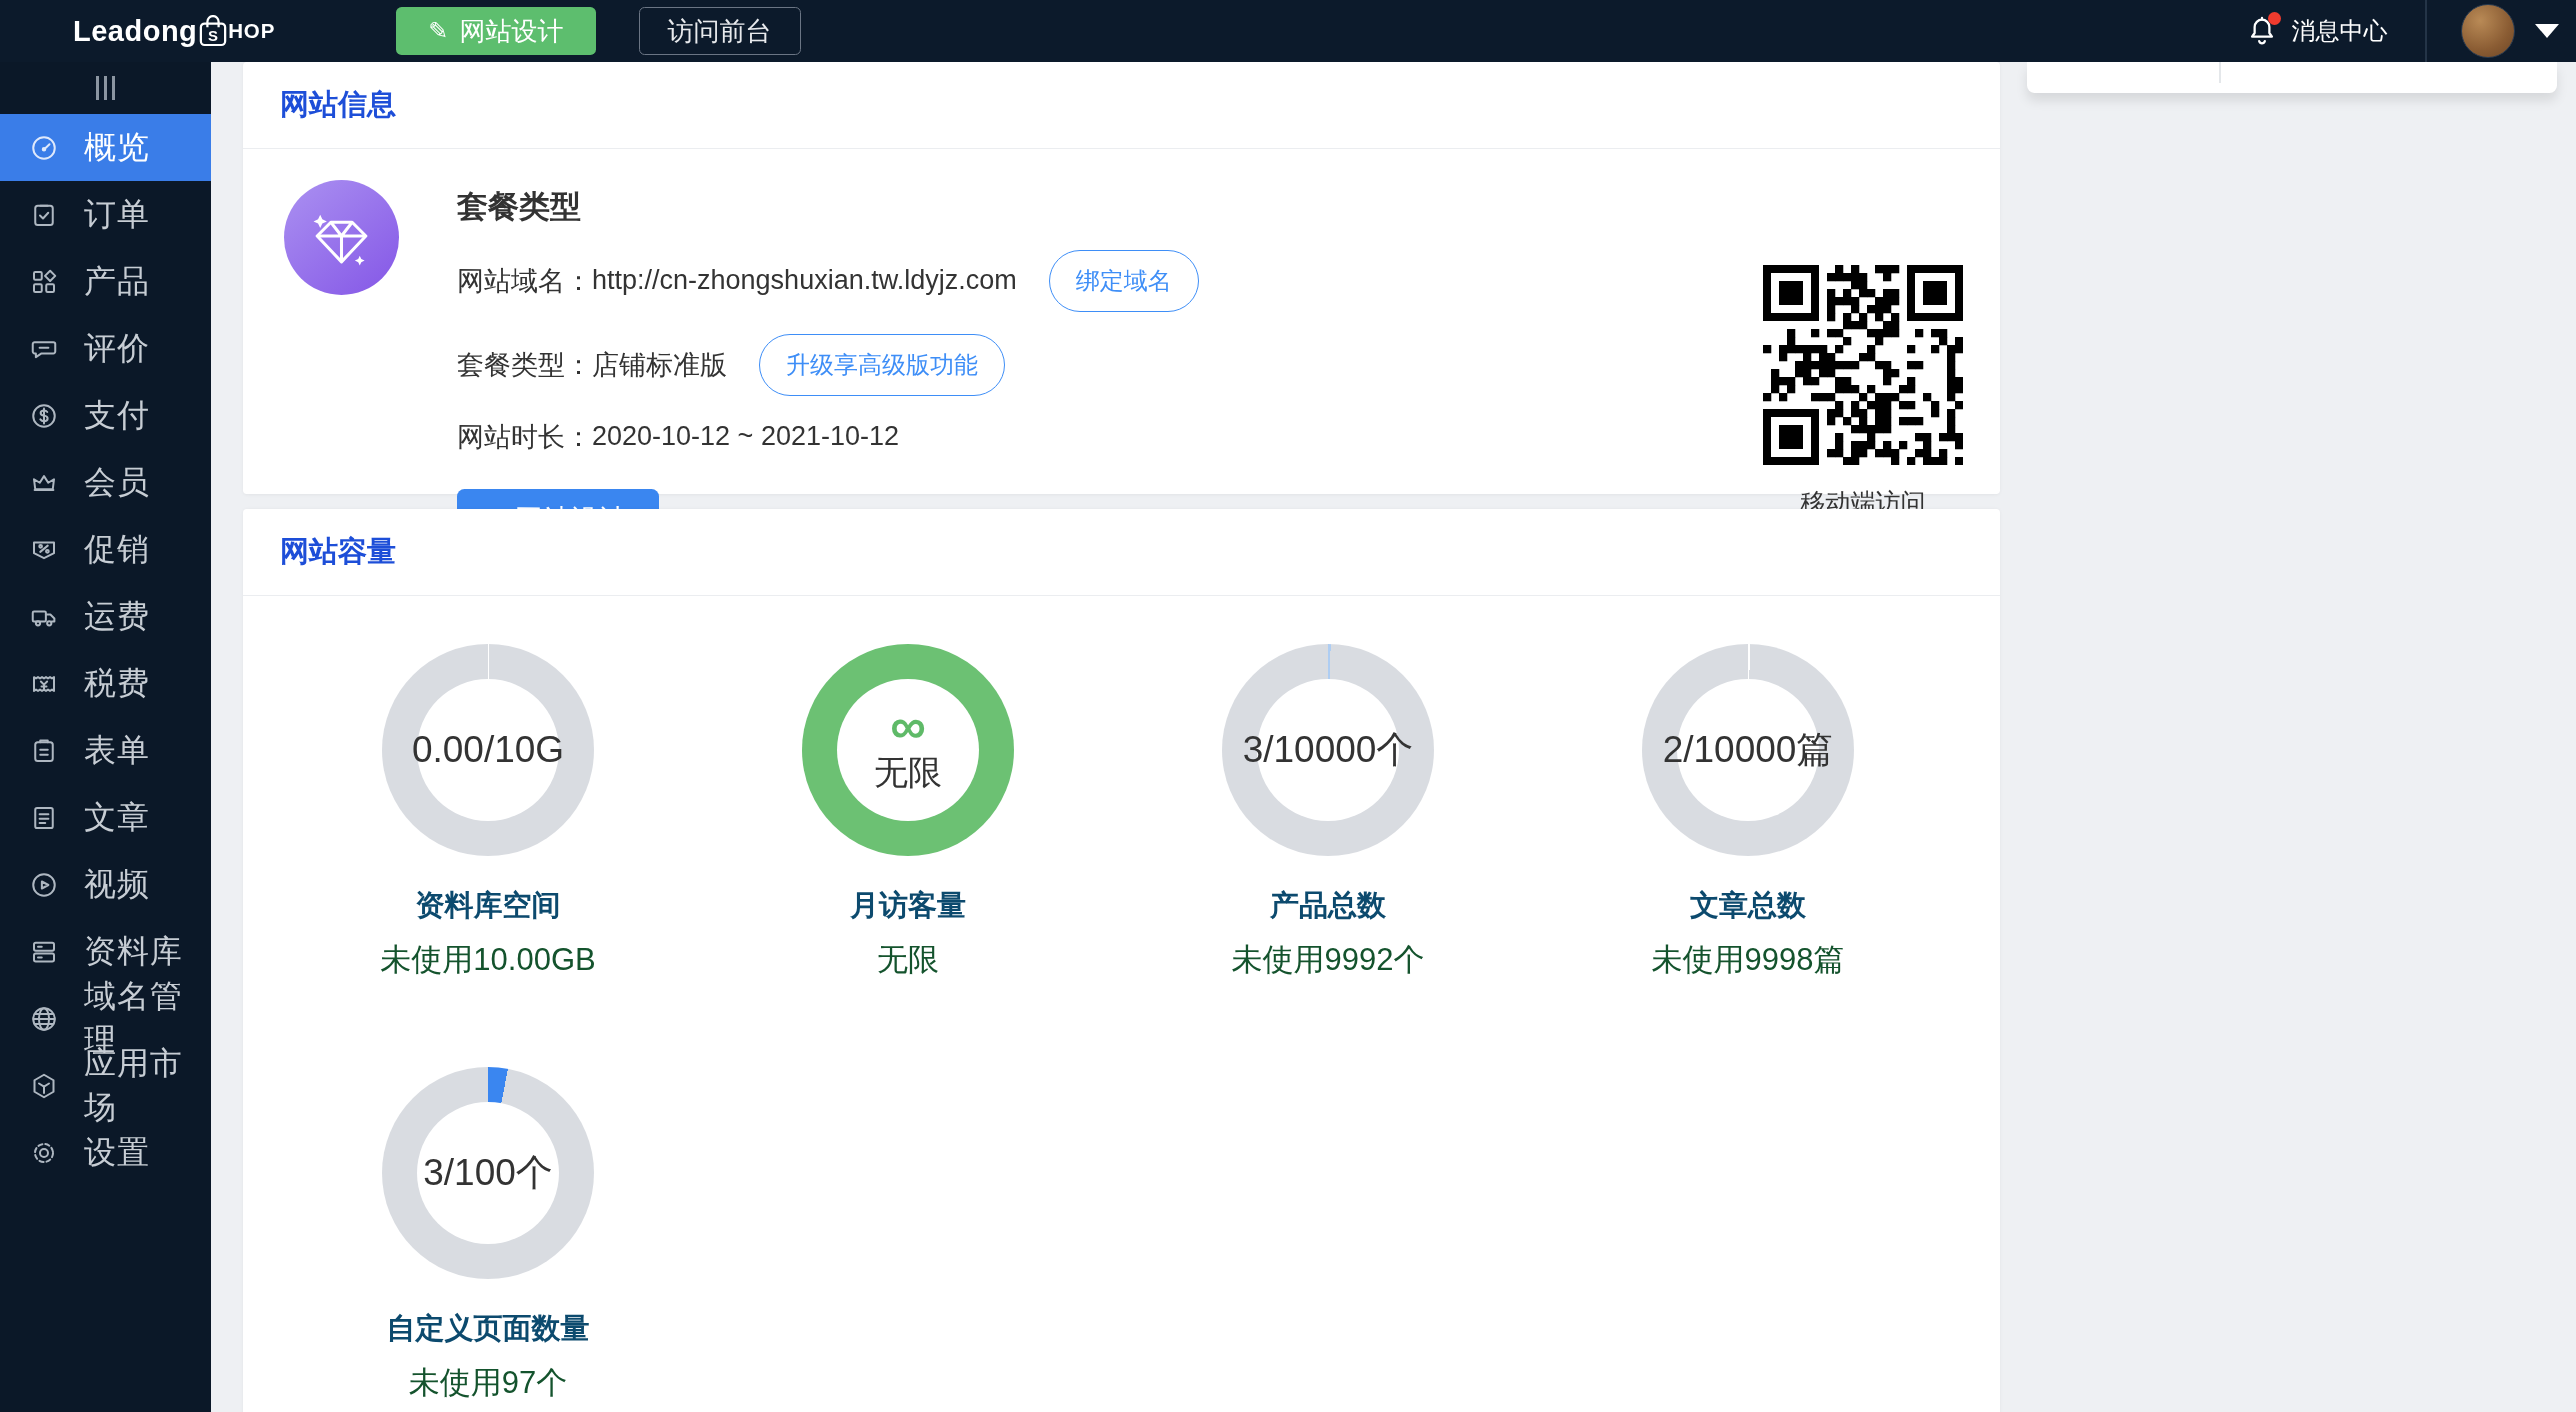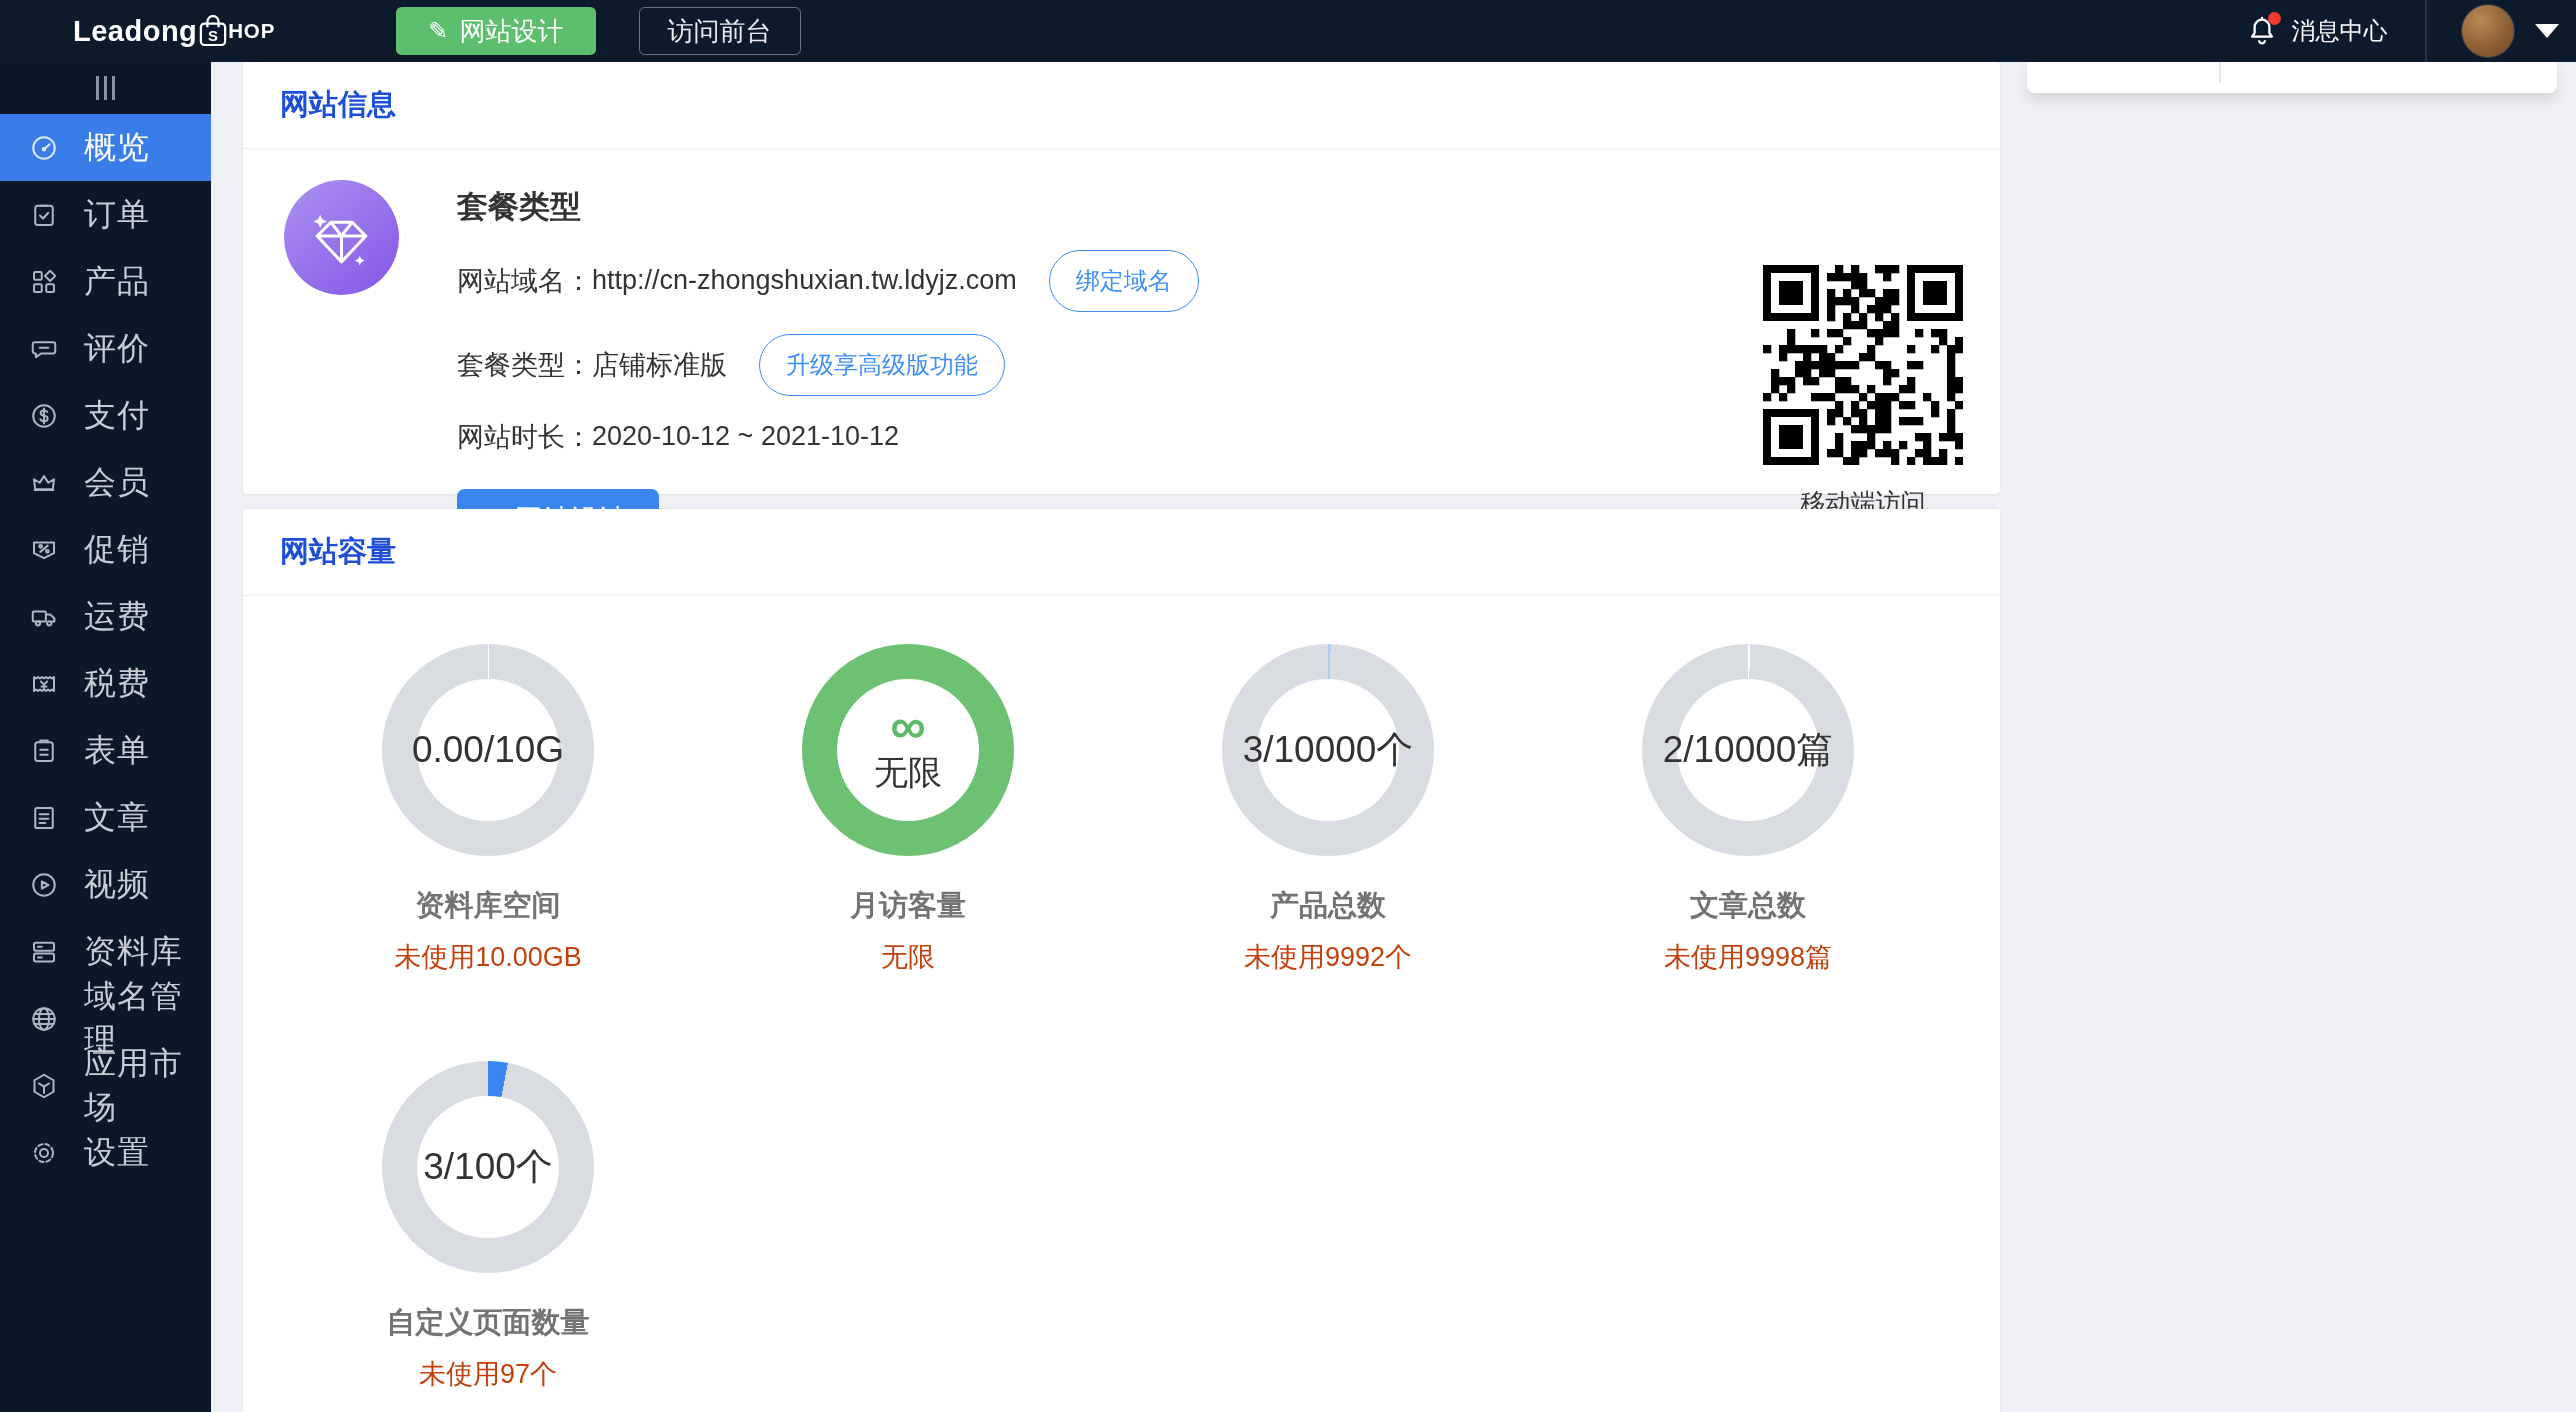--- a/index.html
+++ b/index.html
@@ -57,22 +57,22 @@
 
   
   .cap-card { margin-top:15px; min-height:891px; }
   .cap-body { display:flex; flex-wrap:wrap; row-gap:86px; padding:48px 0 37px 35px; }
   .cap-item { width:420px; display:flex; flex-direction:column; align-items:center; }
   .donut { position:relative; width:212px; height:212px; border-radius:50%; }
   .donut-hole { position:absolute; left:35px; top:35px; width:142px; height:142px; border-radius:50%; background:#fff; display:flex; flex-direction:column; align-items:center; justify-content:center; }
   .donut-center { font-size:37px; color:#333; white-space:nowrap; }
   .infinity-glyph { font-size:50px; line-height:.9; font-weight:bold; color:#5fba68; }
   .donut-center.small { font-size:34px; margin-top:1.9px; }
-  .cap-title { margin-top:30px; font-size:29px; font-weight:bold; color:#737373; }
-  .cap-subtitle { margin-top:13px; font-size:27px; color:#c2410c; }
+  .cap-title { margin-top:30px; font-size:29px; font-weight:bold; color:#0c4a6e; }
+  .cap-subtitle { margin-top:13px; font-size:31px; color:#14532d; }
 
   
   .right-sliver { position:absolute; left:1816px; top:0; width:530px; height:31px; background:#fff; border-radius:0 0 7.5px 7.5px; box-shadow:0 7.5px 11.2px rgba(0,0,0,.10); }
   .right-sliver .vdiv { position:absolute; left:192px; top:0; width:1.9px; height:20.5px; background:#e4e7ea; }
 </style>
 </head>
 <body>
 
 <div class="topbar">
   <div class="logo">

